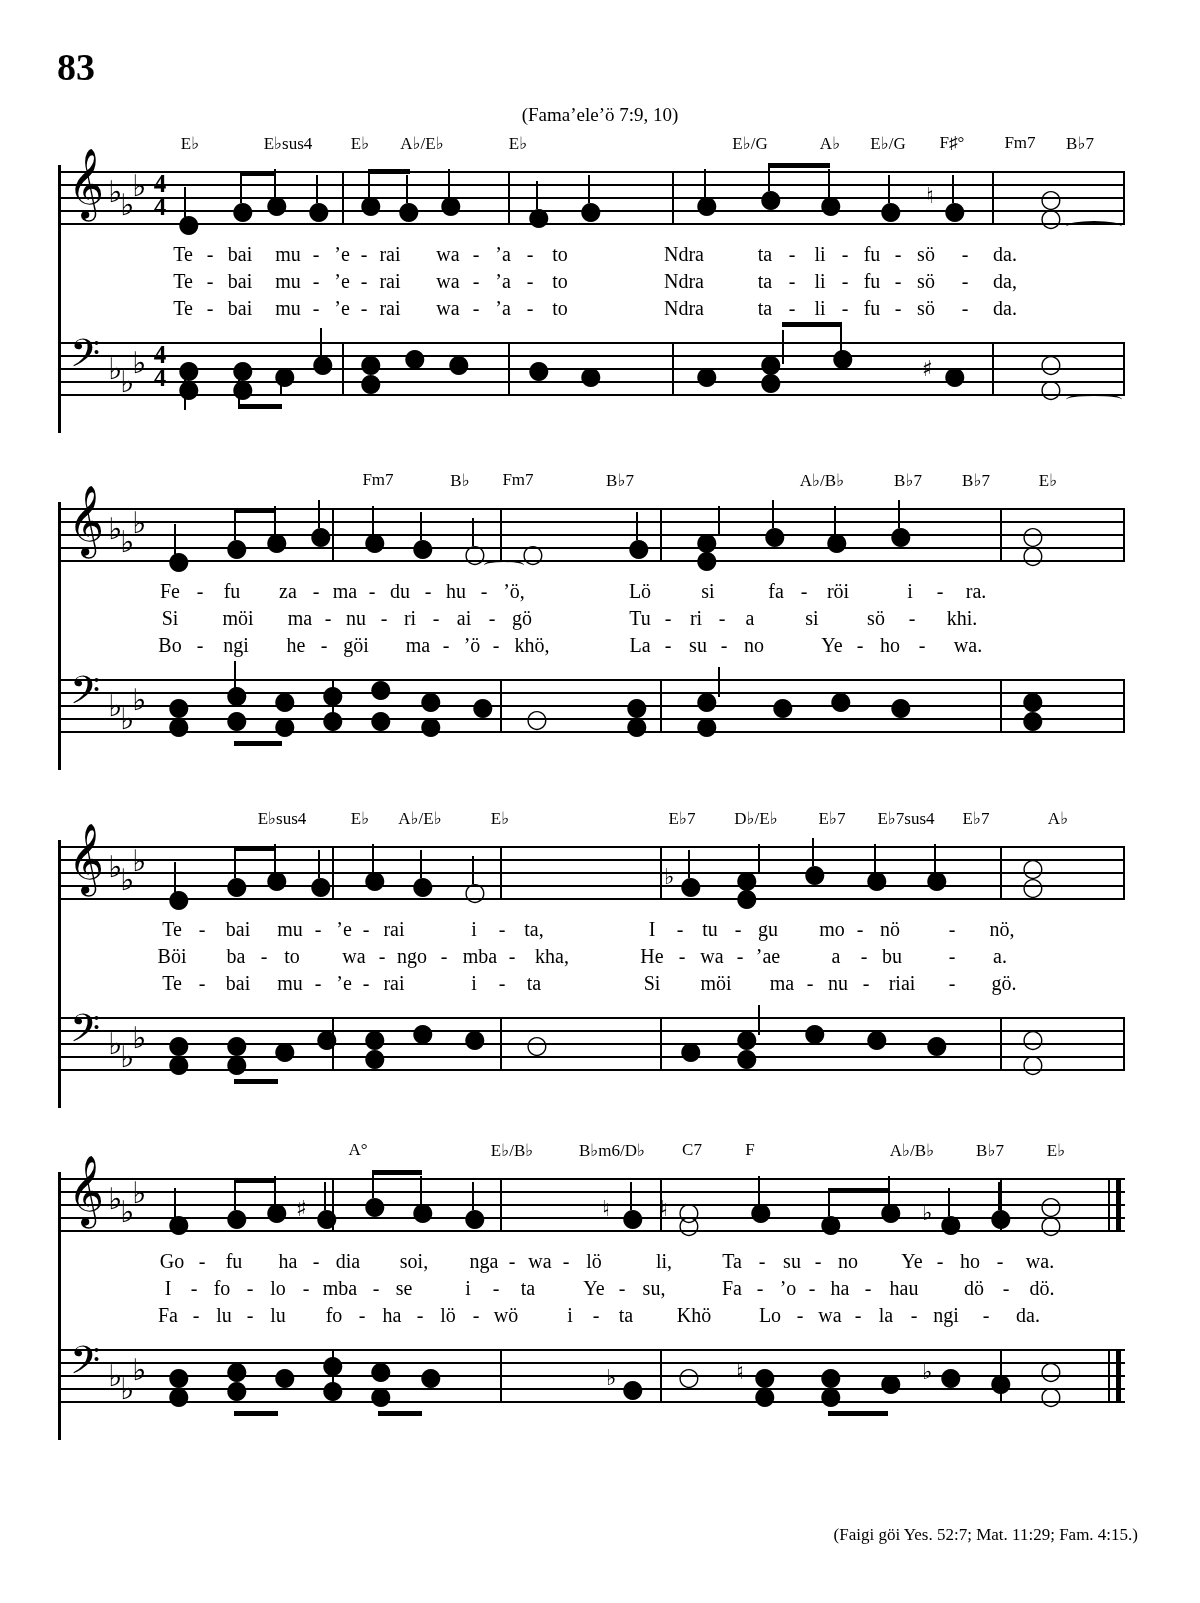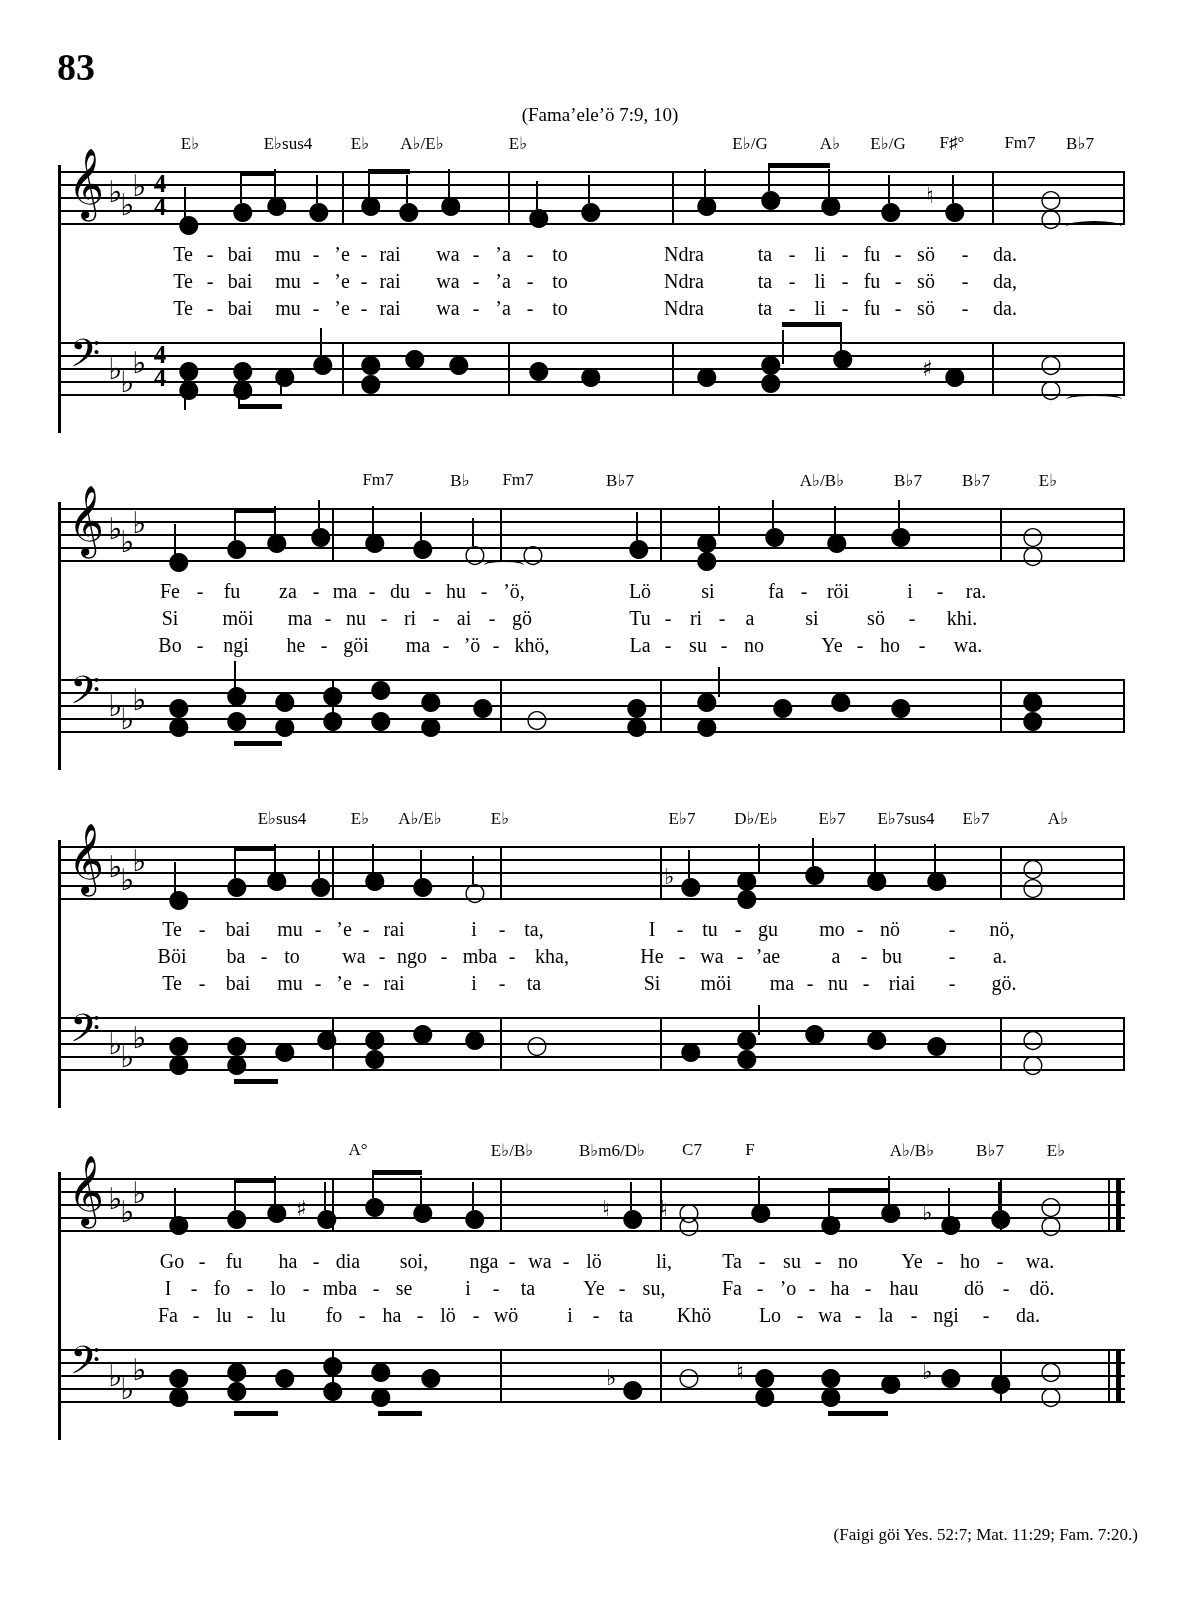--- a/index.html
+++ b/index.html
@@ -987,15 +987,15 @@
         <div class="note" style="left:820px;top:27px;">●</div>
         <div class="acc" style="left:862px;top:18px;">♭</div>
         <div class="note" style="left:880px;top:21px;">●</div>
         <div class="note" style="left:930px;top:27px;">●</div>
         <div class="note" style="left:980px;top:15px;">○</div>
         <div class="note" style="left:980px;top:40px;">○</div>
       </div>
     </div>
   </div>
 
-  <div class="footer-ref">(Faigi göi Yes. 52:7; Mat. 11:29; Fam. 7:20.)</div>
+  <div class="footer-ref">(Faigi göi Yes. 52:7; Mat. 11:29; Fam. 4:15.)</div>
 
 </div>
 
 </body></html>

